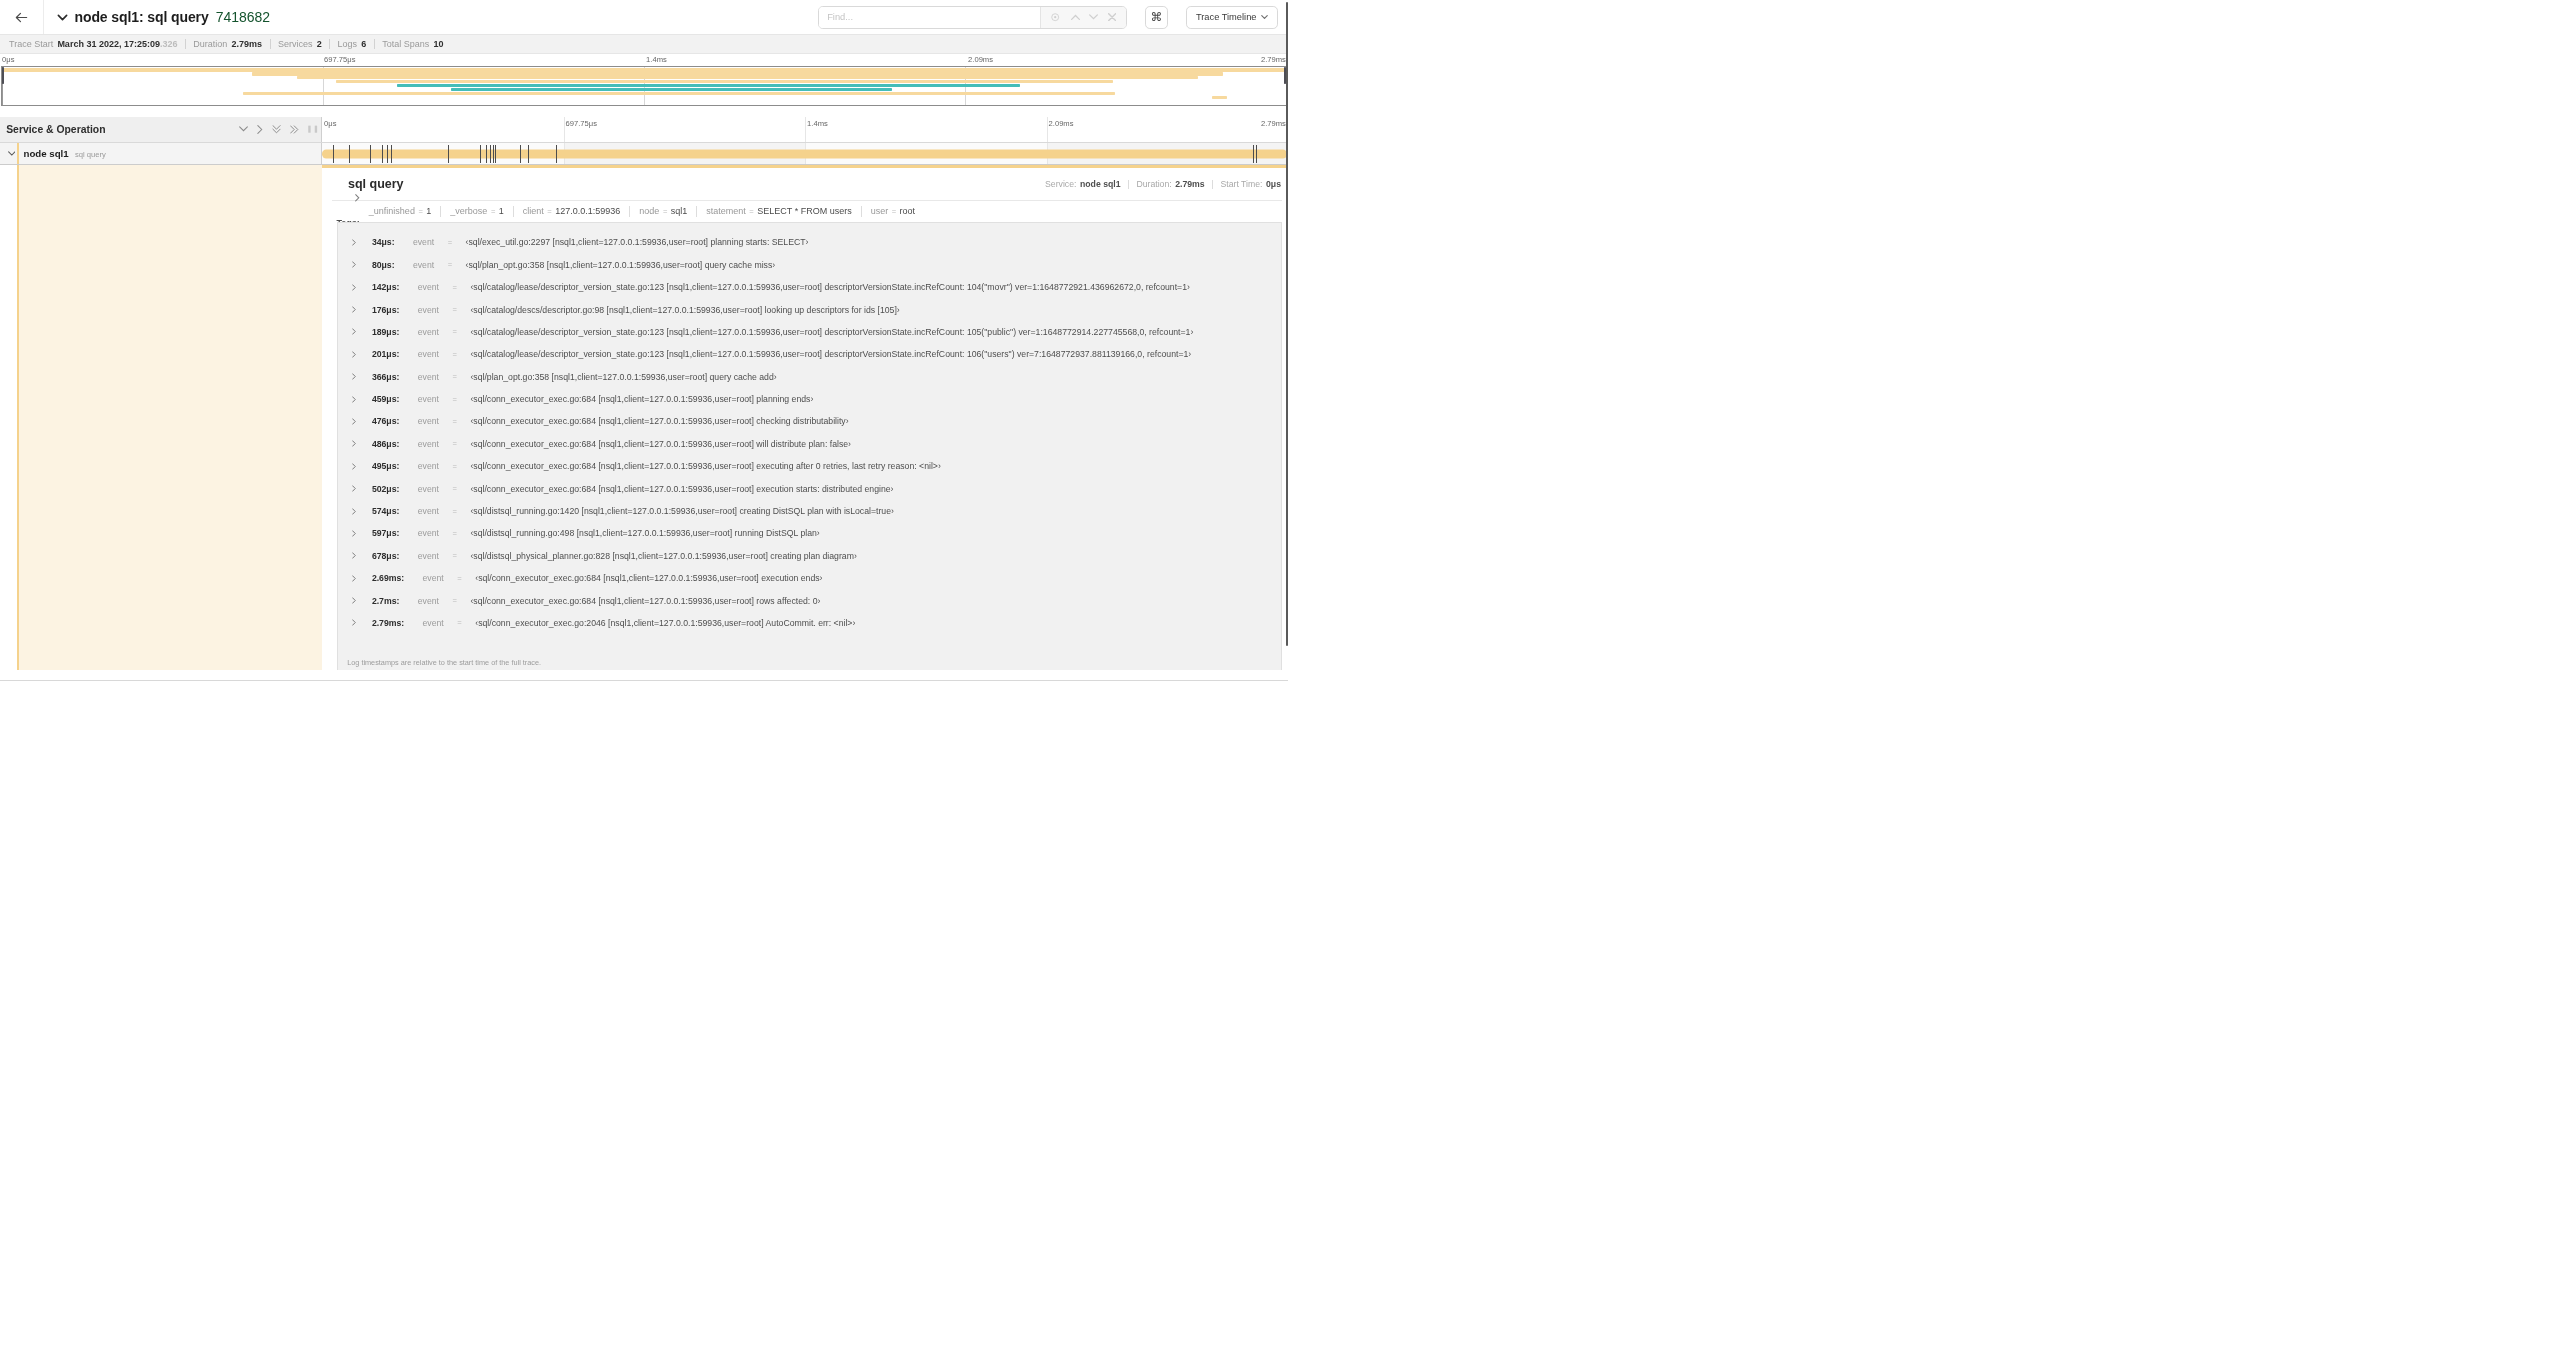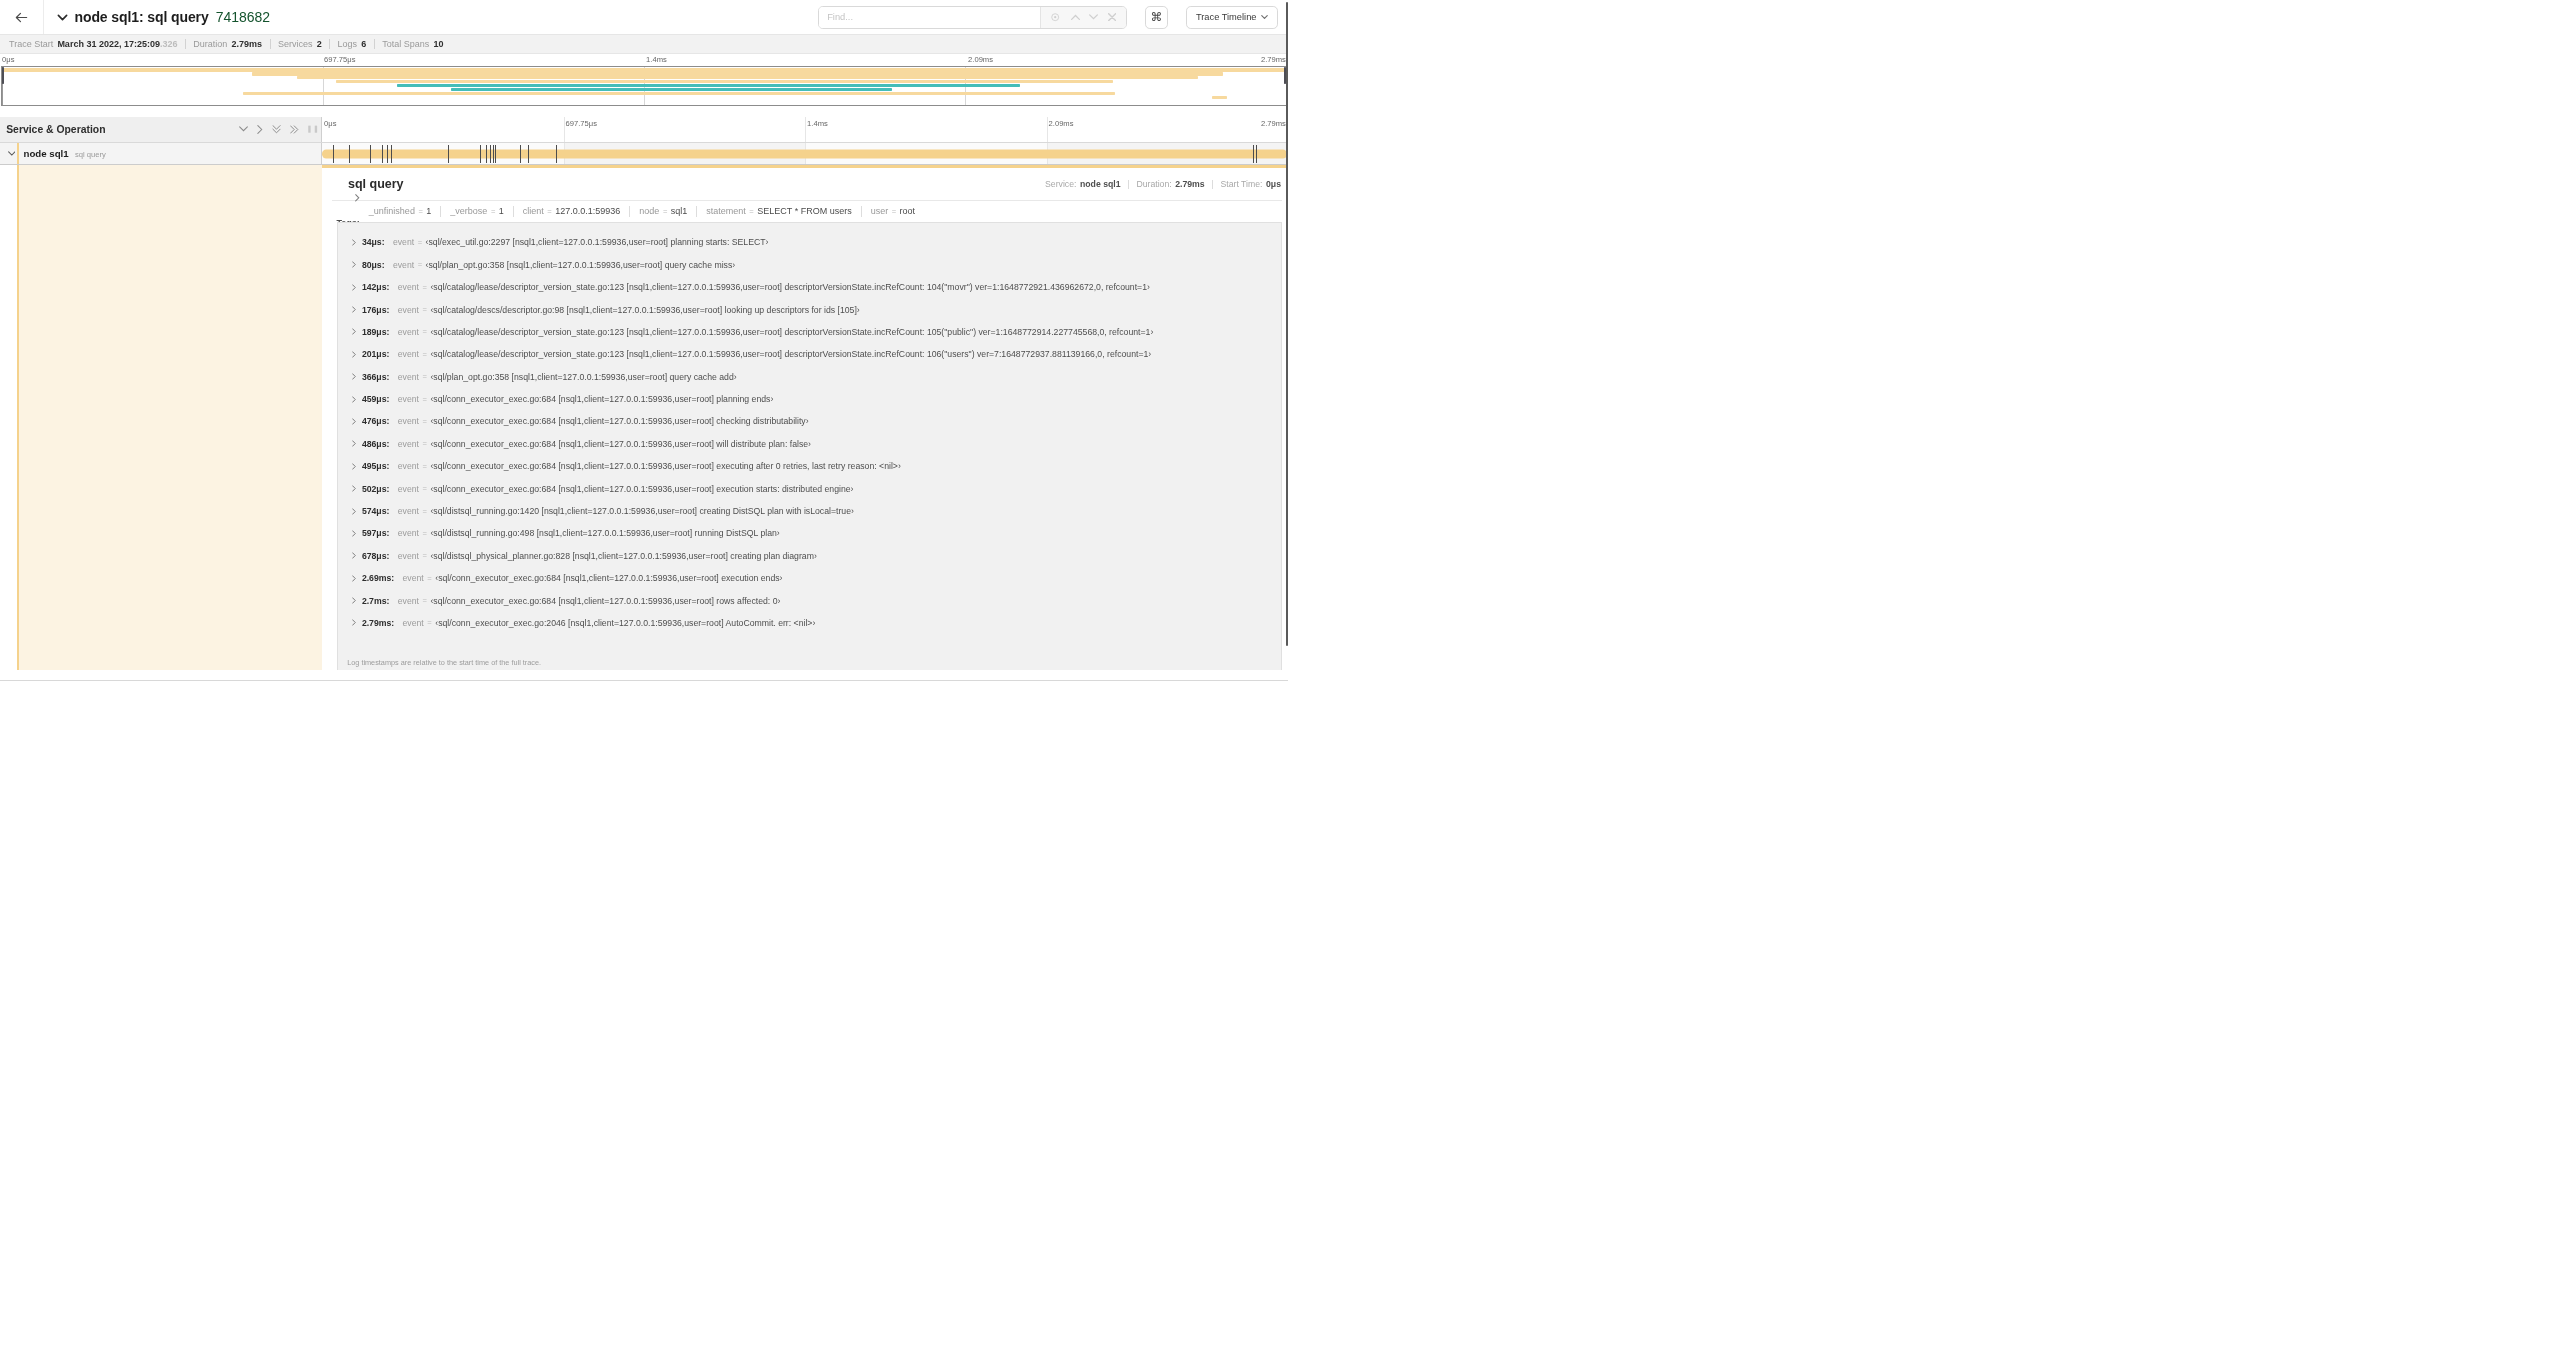--- a/index.html
+++ b/index.html
@@ -87,21 +87,21 @@
   .tag-item:last-of-type { border-right:none; }
   .tag-key { color:#999; }
   .tag-eq { color:#bbb; font-size:7.6px; margin:0 3.5px; }
   .tag-value { color:#4c4c4c; }
   .logs-block { margin:0 6.2px 0 14.5px; display:flex; flex-direction:column; flex:1; border:0.7px solid #e0e0e0; border-bottom:none; }
   .logs-header { height:16px; background:#e2e2e2; display:flex; align-items:center; gap:5.5px; padding-left:6.2px; font-size:9px; cursor:pointer; }
   .logs-chevron { color:#5f5f5f; display:flex; }
   .logs-title { font-weight:bold; color:#2e2e2e; }
   .logs-count { color:#3c3c3c; font-size:8.3px; }
   .logs-content { position:relative; flex:1; background:#f1f1f1; padding-top:8.3px; overflow:hidden; }
-  .log-row { height:22.4px; display:flex; align-items:center; padding-left:14px; font-size:8.7px; cursor:pointer; white-space:nowrap; }
+  .log-row { height:22.4px; display:flex; align-items:center; padding-left:14px; font-size:8.7px; cursor:pointer; white-space:nowrap;gap:10px; }
   .lr-chevron { color:#6f6f6f; display:flex; margin-right:6.2px; }
   .lr-time { font-weight:bold; color:#2d2d2d; margin-right:8.3px; }
   .lr-key { color:#9b9b9b; }
   .lr-eq { color:#bbb; font-size:7.6px; margin:0 3.5px; }
   .lr-value { color:#4e4e4e; }
   .logs-note { position:absolute; left:9.7px; bottom:3px; font-size:7.3px; color:#9c9c9c; }
 
   
   .footer-bar { height:14px; background:#f6f6f6; border-top:0.7px solid #dedede; display:flex; align-items:center; justify-content:flex-end; padding-right:7px; gap:4.2px; }
   .spanid-label { font-size:8.7px; color:#b3b3b3; }

